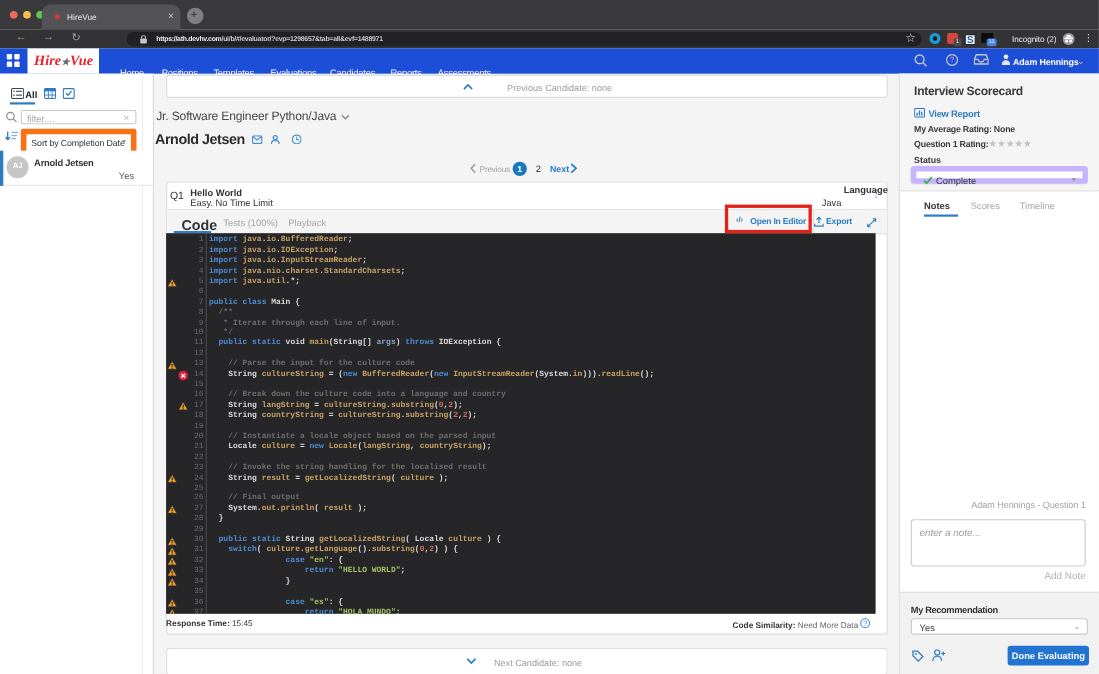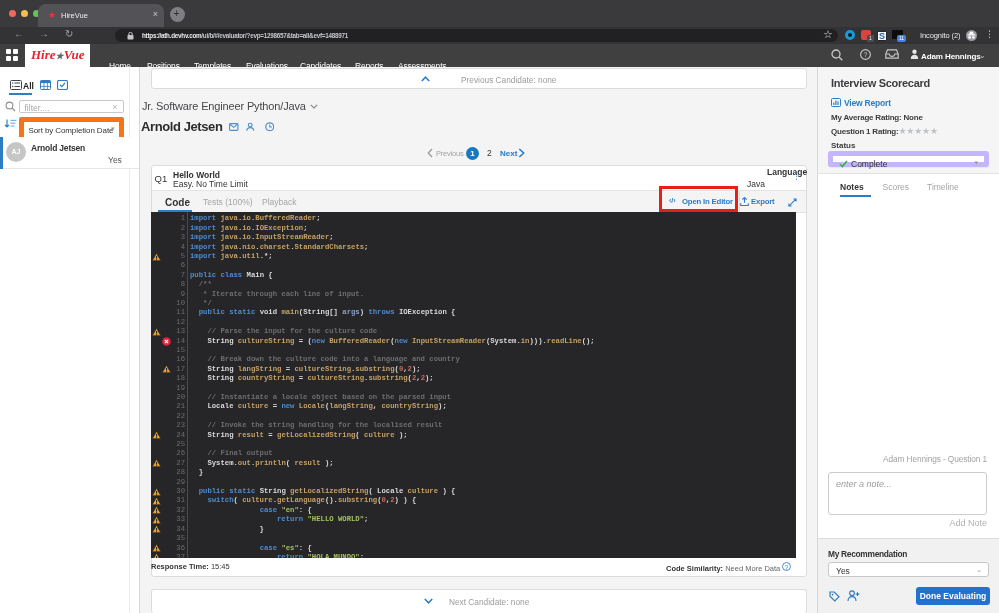--- a/index.html
+++ b/index.html
@@ -6,21 +6,21 @@
 html,body { width:999px; height:613px; overflow:hidden; font-family:"Liberation Sans", sans-serif; }
 #root { position:absolute; top:0; left:0; width:999px; height:613px; background:#f4f4f5; }
 
 #tabbar { position:absolute; top:0; left:0; width:999px; height:27px; background:#3a3a3c; }
 .tl { position:absolute; top:10px; width:7px; height:7px; border-radius:50%; }
 #tab { position:absolute; left:38px; top:4px; width:126px; height:23px; background:#535357; border-radius:8px 8px 0 0; }
 #newtab { position:absolute; left:170px; top:7px; width:15px; height:15px; border-radius:50%; background:#7e7e83; }
 #urlrow { position:absolute; top:27px; left:0; width:999px; height:17px; background:#333336; }
 #urlpill { position:absolute; left:115px; top:2.2px; width:723px; height:12.5px; background:#212124; border-radius:7px; }
 
-#nav { position:absolute; top:44px; left:0; width:999px; height:23px; background:#404040; color:#fff;padding-left:40px; }
+#nav { position:absolute; top:44px; left:0; width:999px; height:23px; background:#1d4ed8; color:#fff;padding-left:40px; }
 #logobox { position:absolute; left:25px; top:0; width:65px; height:23px; background:#fff; }
 .navitem { position:absolute; top:17px; font-size:8.5px; letter-spacing:-0.2px; color:#fefefe; }
 
 #sidebar { position:absolute; top:67px; left:0; width:140px; height:546px; background:#fff; border-right:1px solid #d8d8d8; }
 
 #rightbar { position:absolute; top:67px; left:817px; width:182px; height:546px; background:#fff; border-left:1px solid #d8d8d8; }
 #rb-top { position:absolute; top:0; left:0; width:181px; height:107px; background:#f5f5f6; border-bottom:1px solid #e2e2e2; }
 #rb-bottom { position:absolute; top:471px; left:0; width:181px; height:75px; background:#f1f1f2; border-top:1px solid #ddd; }
 
 .card { position:absolute; background:#fff; border:1px solid #dcdcdc; border-radius:3px; }
@@ -212,21 +212,21 @@
     <div class="card" id="codecard" style="left:151px;top:165px;width:656px;height:412px;">
 
       <span style="position:absolute;left:2.5px;top:7px;font-size:9.5px;color:#333;">Q1</span>
       <span style="position:absolute;left:21px;top:4px;font-size:8.5px;font-weight:bold;color:#333;">Hello World</span>
       <span style="position:absolute;left:21px;top:13px;font-size:8.5px;color:#333;">Easy. No Time Limit</span>
       <span style="position:absolute;left:595px;top:1px;font-size:8.5px;font-weight:bold;color:#333;margin-left:20px;">Language</span>
       <span style="position:absolute;left:595px;top:13px;font-size:8.5px;color:#333;">Java</span>
       <span style="position:absolute;left:640px;top:5px;font-size:9px;color:#2e7cc4;">⋮</span>
 
       <div style="position:absolute;left:0;top:24px;width:654px;height:23px;background:#f4f4f5;border-top:1px solid #e4e4e4;border-bottom:1px solid #e0e0e0;">
-        <span style="position:absolute;left:13px;top:5.5px;font-size:10px;font-weight:bold;color:#333;">Code</span>
+        <span style="position:absolute;left:13px;top:5.5px;font-size:13px;font-weight:bold;color:#333;">Code</span>
         <div style="position:absolute;left:6px;top:19px;width:34px;height:2px;background:#2e7cc4;"></div>
         <span style="position:absolute;left:51px;top:5.5px;font-size:8.5px;color:#a5a5a5;">Tests (100%)</span>
         <span style="position:absolute;left:110px;top:5.5px;font-size:8.5px;color:#a5a5a5;">Playback</span>
         <span style="position:absolute;left:517px;top:6px;font-size:7px;font-weight:bold;color:#2e7cc4;">‹/›</span>
         <span style="position:absolute;left:530px;top:6px;font-size:7.8px;letter-spacing:-0.2px;font-weight:bold;color:#2e7cc4;">Open In Editor</span>
         <div style="position:absolute;left:587px;top:0;width:1px;height:23px;background:#ddd;"></div>
         <svg style="position:absolute;left:588px;top:5px;" width="9" height="11" viewBox="0 0 10 11">
             <path d="M5 7 V1 M5 1 L2.6 3.4 M5 1 L7.4 3.4" stroke="#2e7cc4" stroke-width="1.2" fill="none"></path>
             <path d="M0.8 7.5 V10 H9.2 V7.5" stroke="#2e7cc4" stroke-width="1.2" fill="none"></path>
           </svg>

